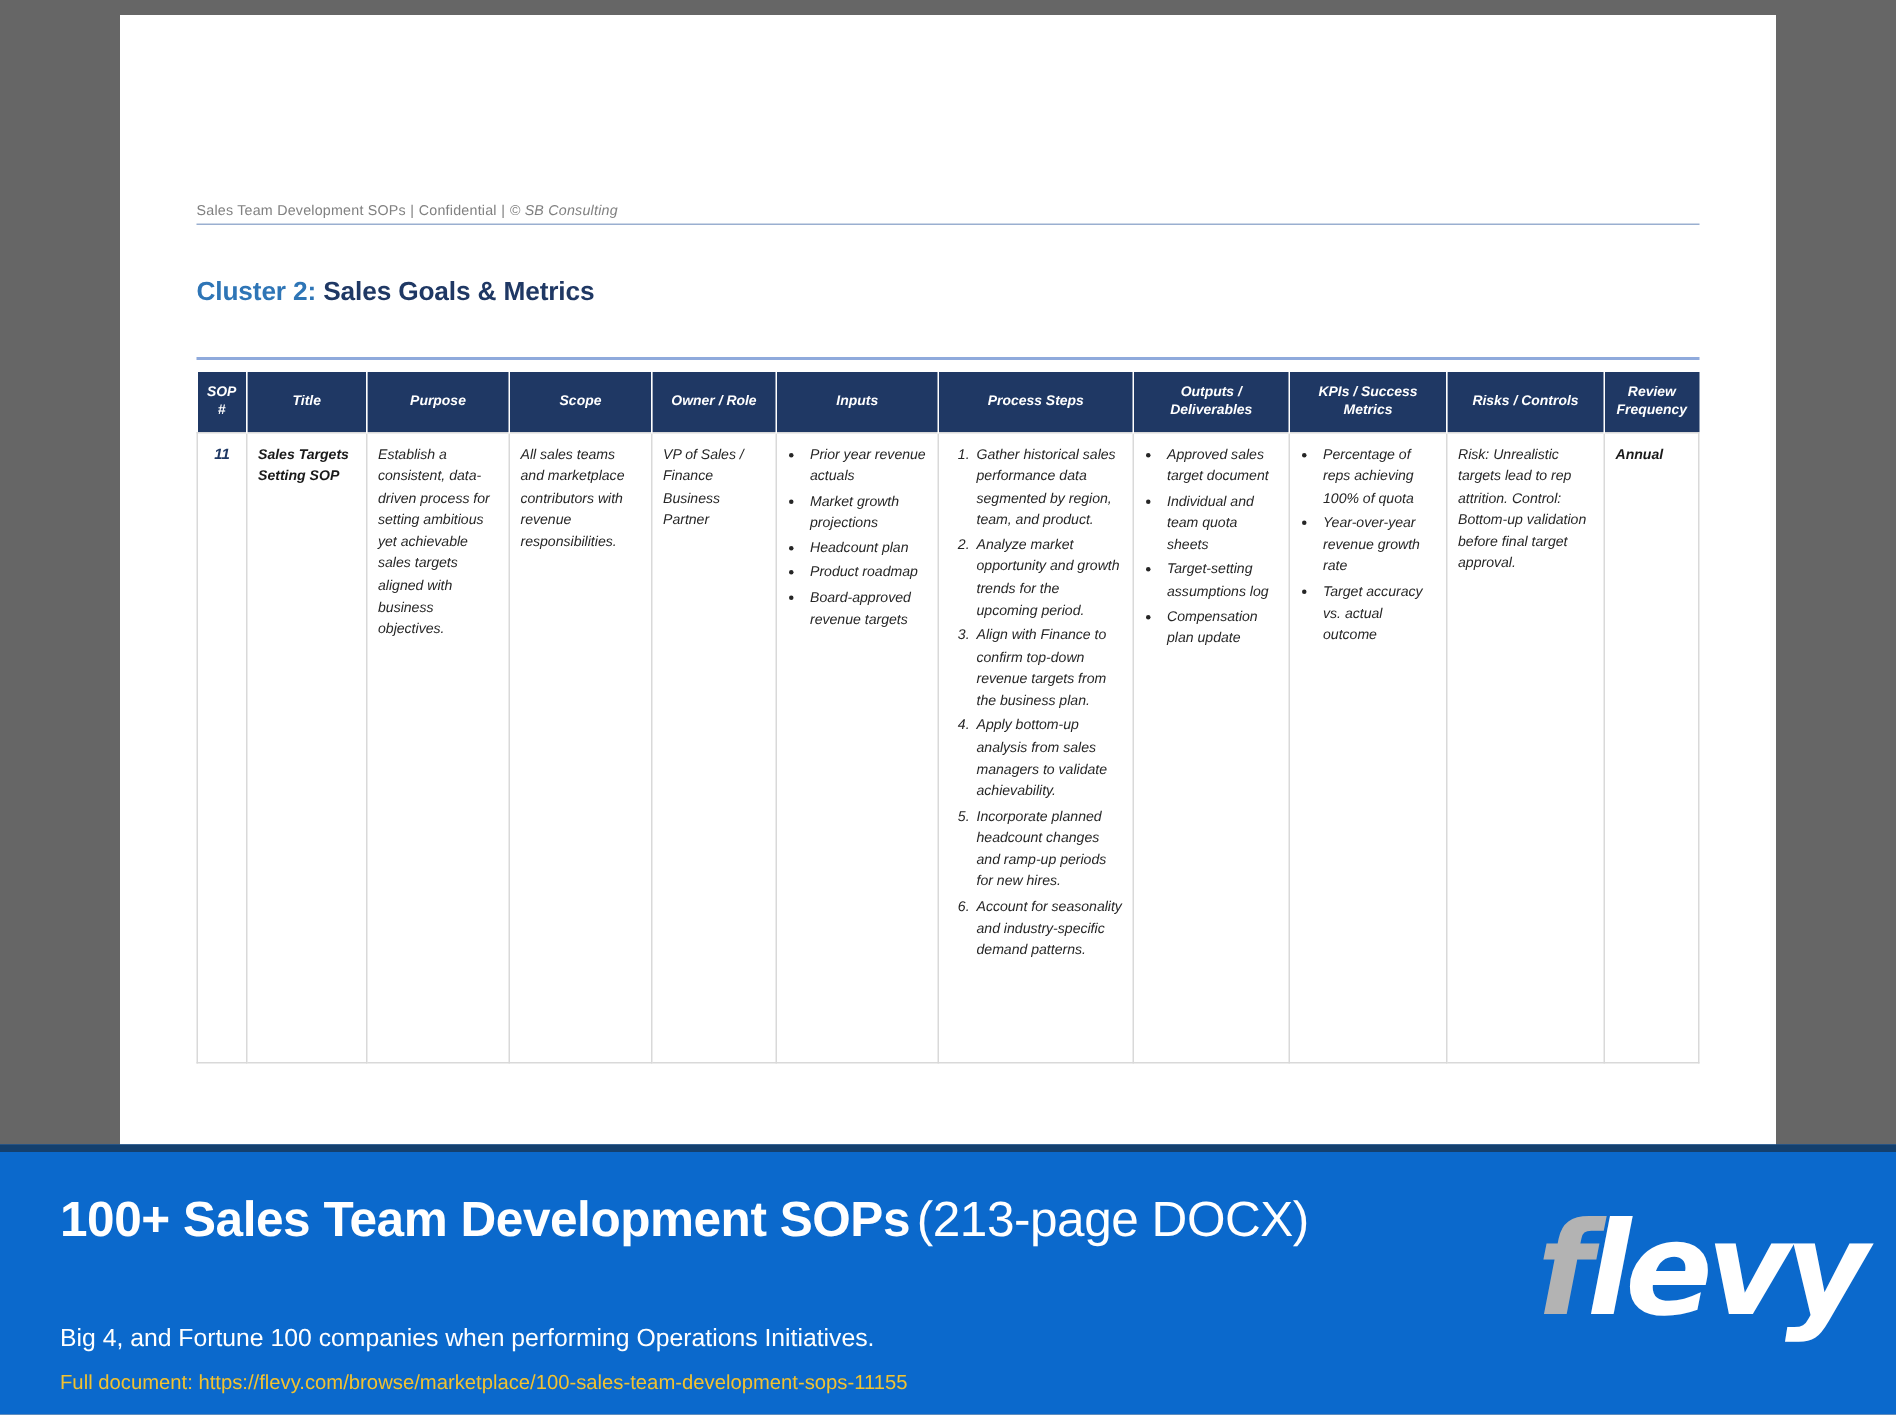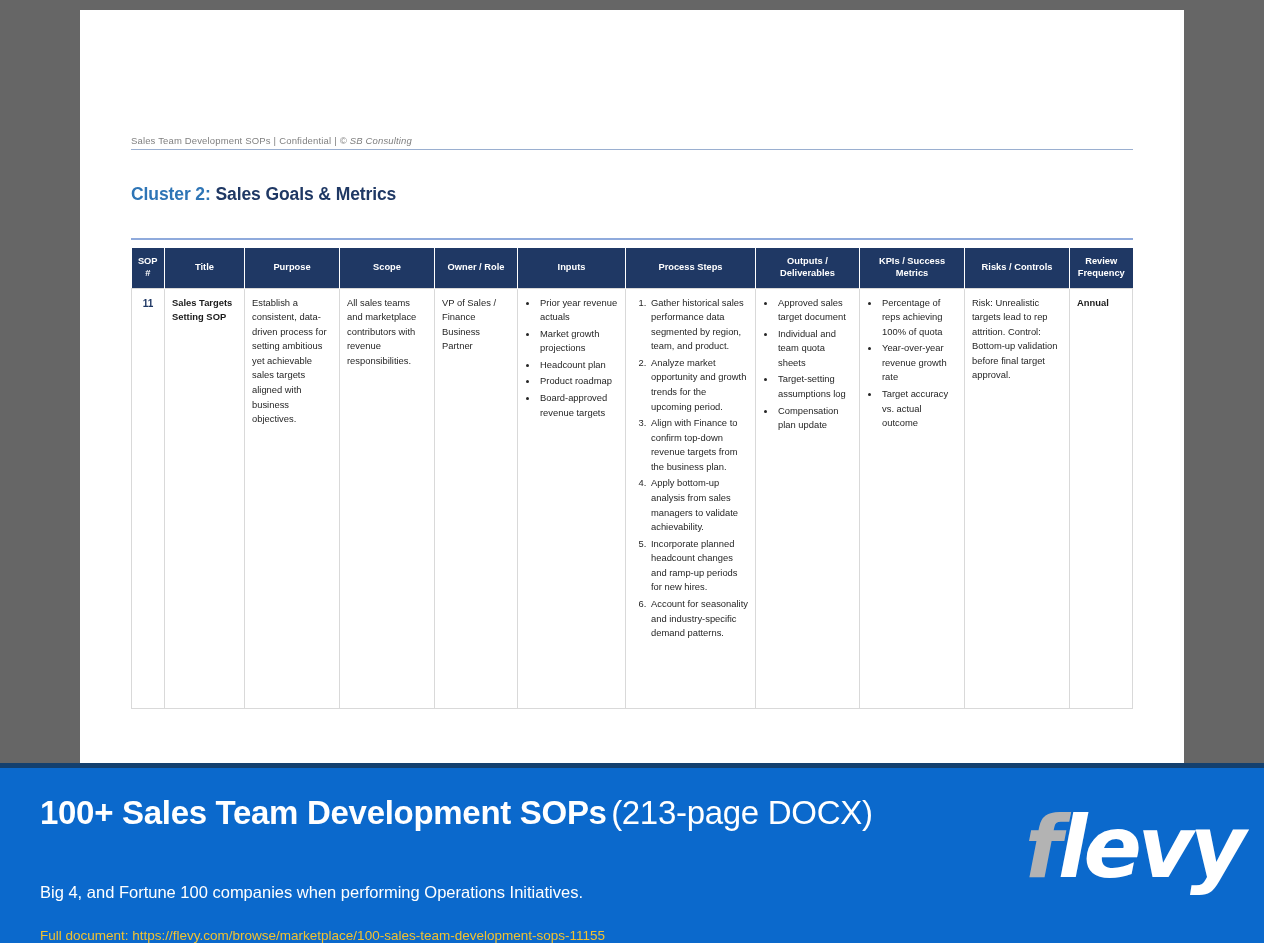--- a/index.html
+++ b/index.html
@@ -66,20 +66,21 @@
   }
 
   
   #sop-table {
     position: absolute;
     left: 51px;
     top: 238px;
     width: 1001px;
     border-collapse: collapse;
     table-layout: fixed;
+    font-style: italic;
   }
   #sop-table th {
     background: #1f3864;
     color: #ffffff;
     font-size: 9.3px;
     font-weight: bold;
     text-align: center;
     vertical-align: middle;
     padding: 6px 3px;
     height: 40px;
@@ -170,21 +171,21 @@
     left: 40px;
     top: 84px;
     font-size: 16.5px;
     color: #ffffff;
     line-height: 1.65;
     max-width: 1000px;
   }
   #promo-link {
     position: absolute;
     left: 40px;
-    top: 160px;
+    top: 146px;
     font-size: 13.5px;
     color: #f2c230;
     white-space: nowrap;
   }
   #flevy-logo {
     position: absolute;
     right: 22px;
     top: 36px;
     font-size: 86px;
     font-weight: bold;

